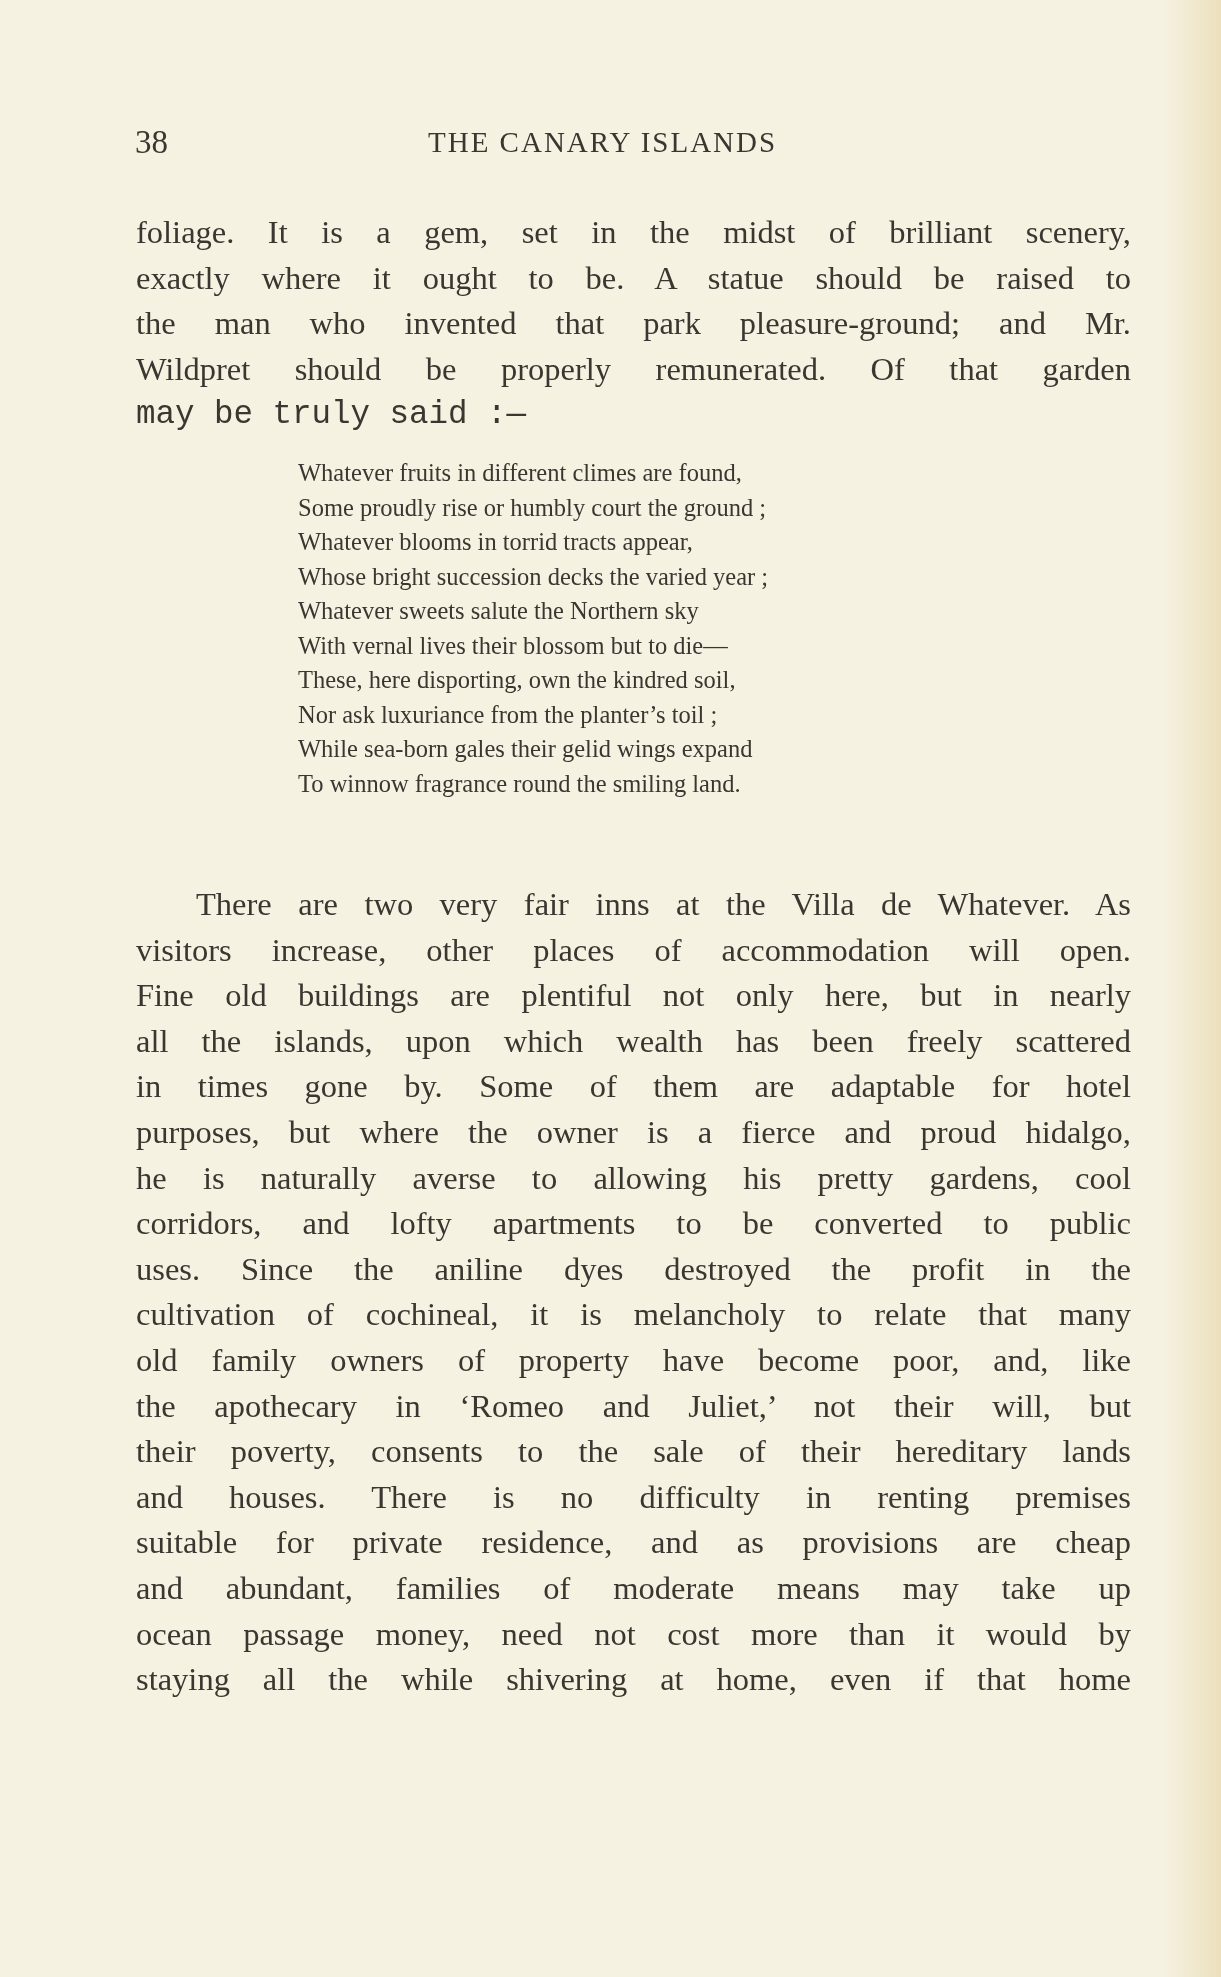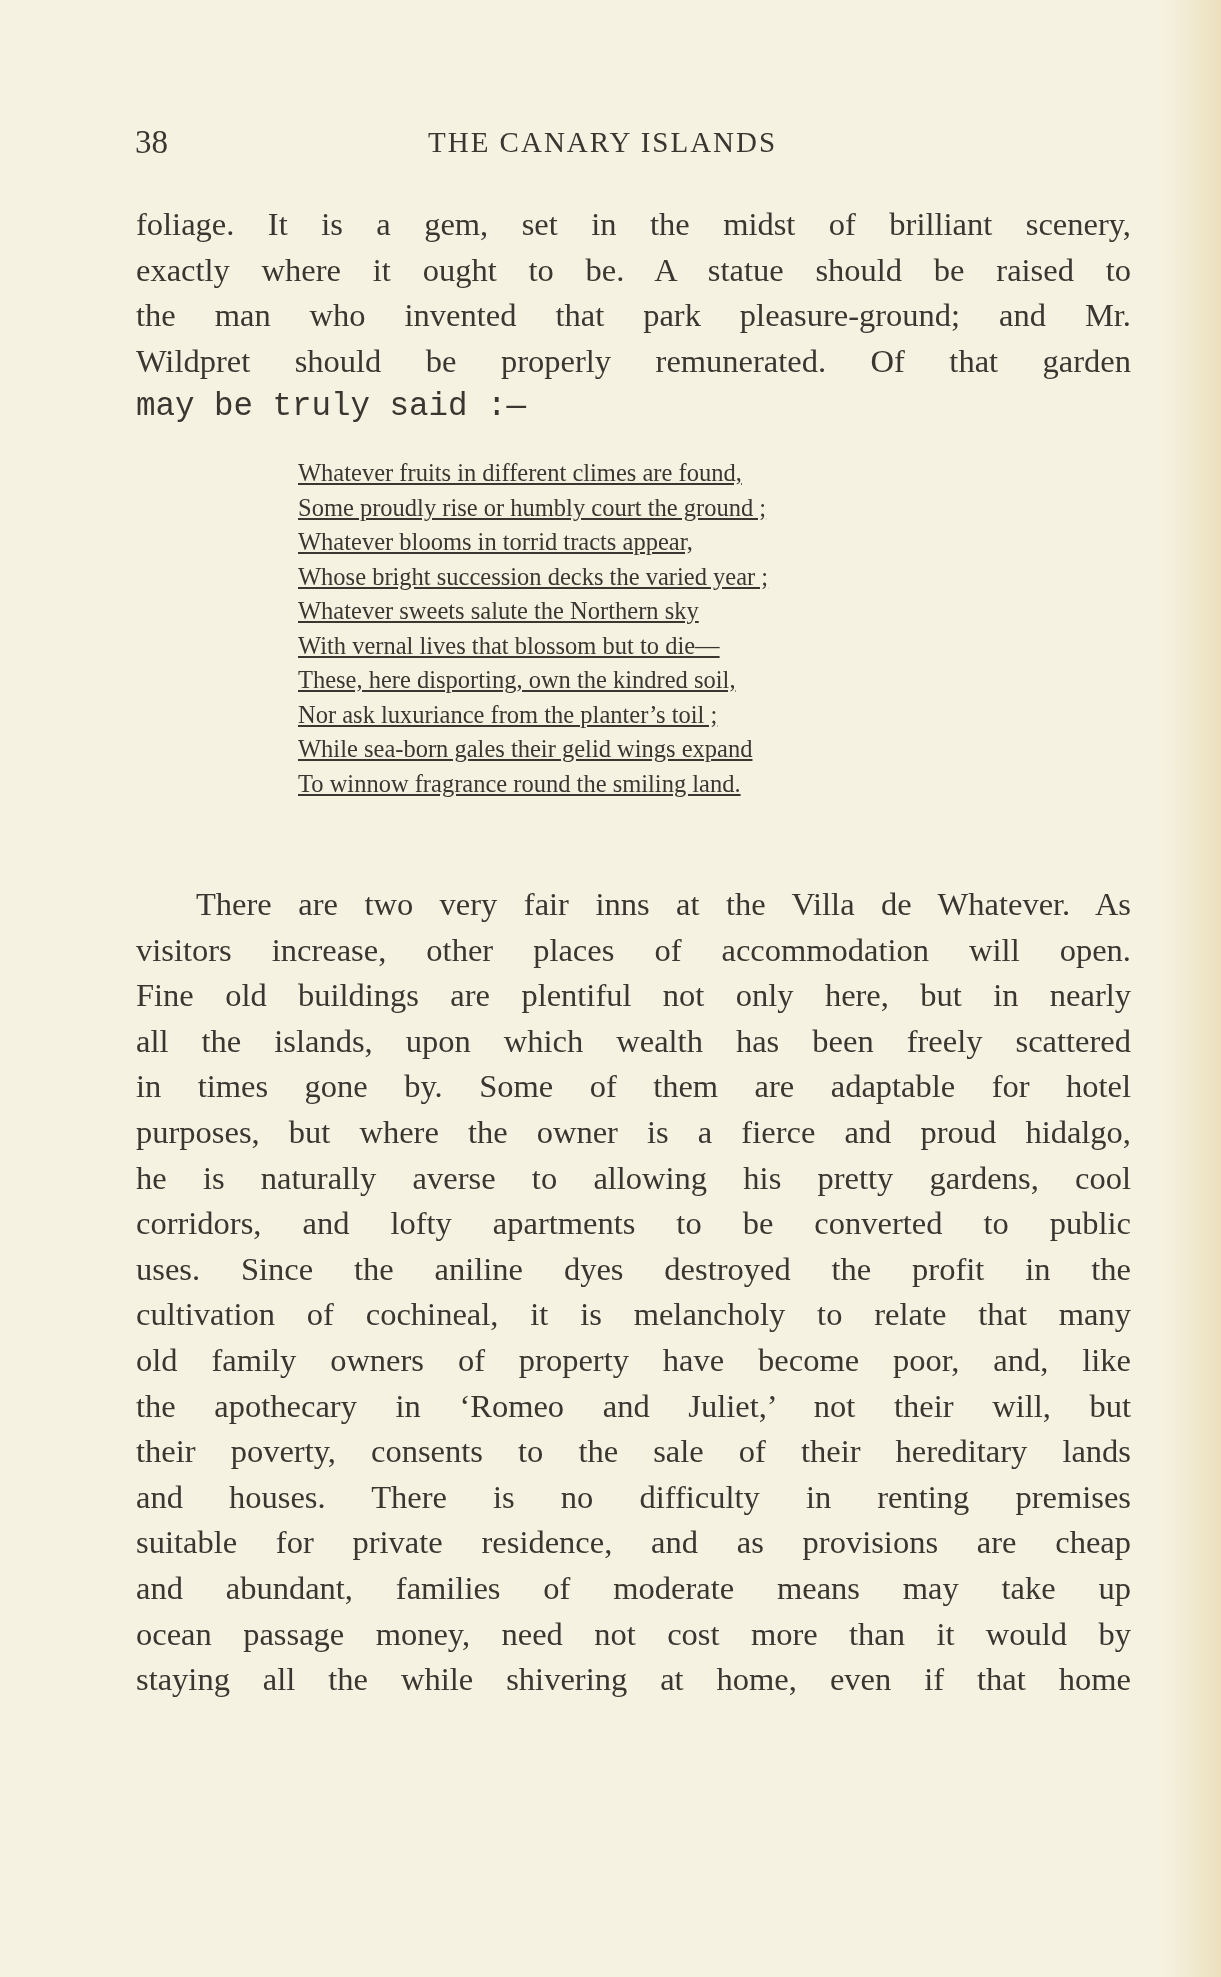--- a/index.html
+++ b/index.html
@@ -46,21 +46,21 @@
       line-height: 40px;
       margin-left: 10px;
     }
     .body-text {
       position: absolute;
       left: 136px;
       width: 995px;
       font-size: 32.5px;
       line-height: 45.6px;
     }
-    .para1 { top: 202px; }
+    .para1 { top: 210px; }
     .para2 { top: 882px; }
     .line {
       display: block;
       white-space: nowrap;
       text-align: justify;
       text-align-last: justify;
       height: 45.6px;
     }
     .line.last {
       text-align-last: left;
@@ -68,21 +68,20 @@
     }
     .indent {
       padding-left: 60px;
     }
     .verse {
       position: absolute;
       left: 298px;
       top: 456px;
       font-size: 24.5px;
       line-height: 34.5px;
-      text-decoration: underline;
     }
     .verse .vline {
       display: block;
       white-space: nowrap;
       height: 34.5px;
     }
   </style>
 </head>
 <body>
 
@@ -100,21 +99,21 @@
   <span class="line">Wildpret should be properly remunerated.  Of that garden</span>
   <span class="line last">may be truly said :—</span>
 </div>
 
 <div class="verse">
   <span class="vline">Whatever fruits in different climes are found,</span>
   <span class="vline">Some proudly rise or humbly court the ground ;</span>
   <span class="vline">Whatever blooms in torrid tracts appear,</span>
   <span class="vline">Whose bright succession decks the varied year ;</span>
   <span class="vline">Whatever sweets salute the Northern sky</span>
-  <span class="vline">With vernal lives that blossom but to die—</span>
+  <span class="vline">With vernal lives their blossom but to die—</span>
   <span class="vline">These, here disporting, own the kindred soil,</span>
   <span class="vline">Nor ask luxuriance from the planter’s toil ;</span>
   <span class="vline">While sea-born gales their gelid wings expand</span>
   <span class="vline">To winnow fragrance round the smiling land.</span>
 </div>
 
 <div class="body-text para2">
   <span class="line indent">There are two very fair inns at the Villa de Whatever.  As</span>
   <span class="line">visitors increase, other places of accommodation will open.</span>
   <span class="line">Fine old buildings are plentiful not only here, but in nearly</span>

